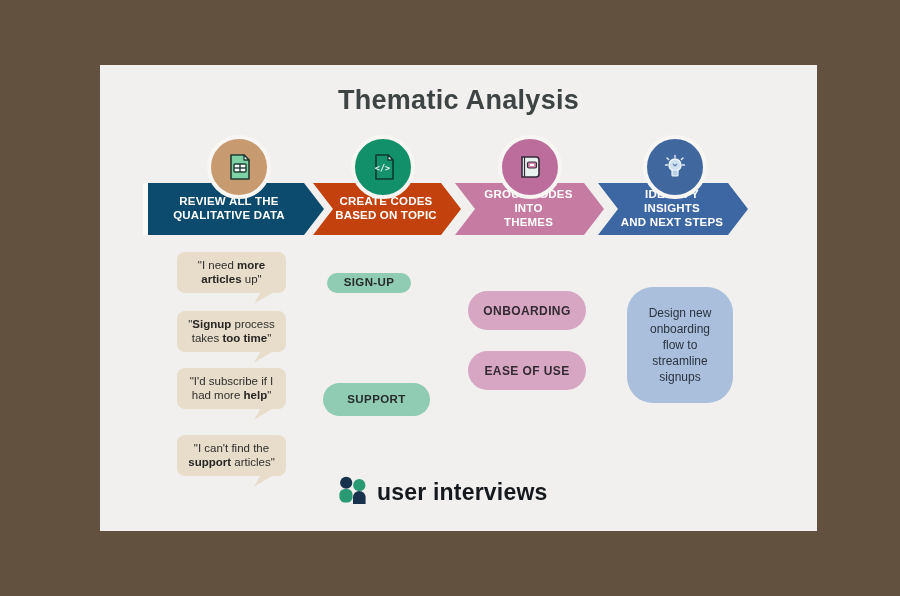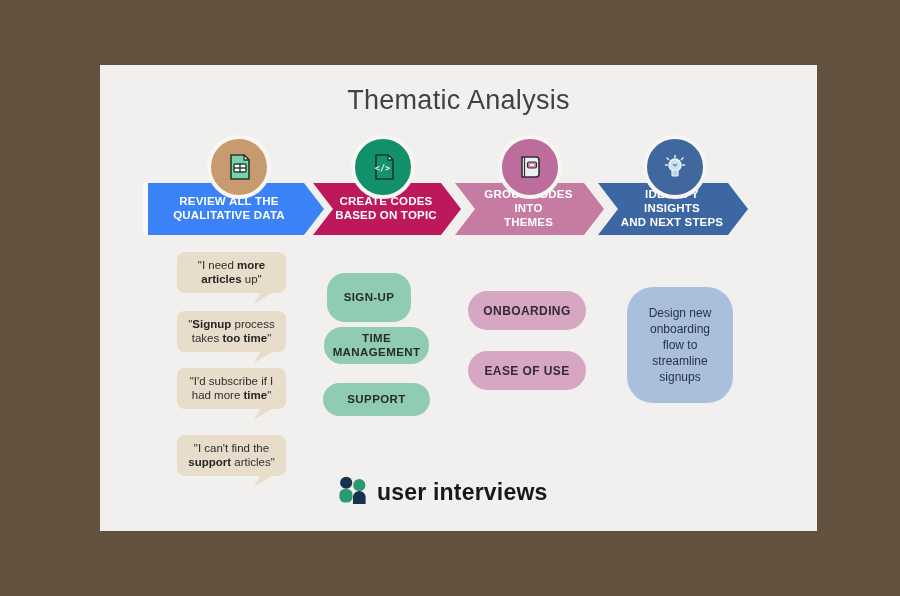--- a/index.html
+++ b/index.html
@@ -9,35 +9,35 @@
     font-family:"Liberation Sans", sans-serif;
     position:relative;
     overflow:hidden;
   }
   .card {
     position:absolute; left:100px; top:65px; width:717px; height:466px;
     background:#f1f0ee;
   }
   .title {
     position:absolute; top:20px; left:0; width:100%;
-    text-align:center; font-size:27px; font-weight:400;
+    text-align:center; font-size:27px; font-weight:700;
     color:#3e4444; letter-spacing:.3px;
   }
   
   .arrow {
     position:absolute; top:118px; height:52px;
     display:flex; align-items:center; justify-content:center;
     color:#ffffff; font-weight:700; font-size:11.5px; line-height:1.2;
     text-align:center; letter-spacing:.2px; text-transform:uppercase;
   }
   .arrow-first { clip-path: polygon(0 0, calc(100% - 20px) 0, 100% 50%, calc(100% - 20px) 100%, 0 100%); padding:0 22px 0 8px; }
   .arrow-mid   { clip-path: polygon(0 0, calc(100% - 20px) 0, 100% 50%, calc(100% - 20px) 100%, 0 100%, 20px 50%); padding:0 20px 0 18px; }
   .start-cap { position:absolute; left:43px; top:118px; width:6px; height:52px; background:#fbfaf8; }
-  .a1 { left:48px;  width:176px; background:#3b82f6; }
-  .a2 { left:213px; width:148px; background:#be185d; }
+  .a1 { left:48px;  width:176px; background:#0c4a6e; }
+  .a2 { left:213px; width:148px; background:#c2410c; }
   .a3 { left:355px; width:149px; background:#c67ca2; }
   .a4 { left:498px; width:150px; background:#3c67a2; }
   .step-circle {
     position:absolute; top:70px; width:64px; height:64px; border-radius:50%;
     border:4px solid #f7f6f3; display:flex; align-items:center; justify-content:center;
   }
   .c1 { left:107px; background:#c89a70; }
   .c2 { left:251px; background:#11906a; }
   .c3 { left:398px; background:#bd6d9c; }
   .c4 { left:543px; background:#40689f; }
@@ -55,21 +55,21 @@
     clip-path: polygon(35% 0, 100% 0, 0 100%);
   }
   .q1 { top:187px; } .q2 { top:246px; } .q3 { top:303px; } .q4 { top:370px; }
   
   .code-pill {
     position:absolute; background:#90cbb3; border-radius:18px;
     display:flex; align-items:center; justify-content:center;
     font-size:11.5px; font-weight:600; letter-spacing:.4px;
     color:#262c2c; text-align:center; line-height:1.2;
   }
-  .cp1 { left:227px; top:208px; width:84px;  height:49px; }
+  .cp1 { left:227px; top:208px; width:84px;  height:20px; }
   .cp2 { left:224px; top:262px; width:105px; height:37px; }
   .cp3 { left:223px; top:318px; width:107px; height:33px; }
   
   .theme-pill {
     position:absolute; left:368px; width:118px; height:39px;
     background:#d7a6c3; border-radius:20px;
     display:flex; align-items:center; justify-content:center;
     font-size:12px; font-weight:600; letter-spacing:.4px; color:#332a33;
   }
   .tp1 { top:226px; } .tp2 { top:286px; }
@@ -154,28 +154,27 @@
     </span>
   </div>
 
   <div class="bubble q1">
     <span>"I need </span><b>more</b><span> </span><b>articles</b><span> up"</span>
   </div>
   <div class="bubble q2">
     <span>"</span><b>Signup</b><span> process takes </span><b>too time</b><span>"</span>
   </div>
   <div class="bubble q3">
-    <span>"I'd subscribe if I had more </span><b>time</b><span>"</span><b></b><span></span>
+    <span>"I'd subscribe if I had more </span><b>help</b><span>"</span><b></b><span></span>
   </div>
   <div class="bubble q4">
     <span>"I can't find the </span><b>support</b><span> articles"</span><b></b><span></span>
   </div>
 
   <div class="code-pill cp1">SIGN-UP</div>
-  <div class="code-pill cp2">TIME MANAGEMENT</div>
   <div class="code-pill cp3">SUPPORT</div>
 
   <div class="theme-pill tp1">ONBOARDING</div>
   <div class="theme-pill tp2">EASE OF USE</div>
 
   <div class="insight-box">
     <span>Design new onboarding flow to streamline signups</span>
   </div>
 
   <div class="logo">

